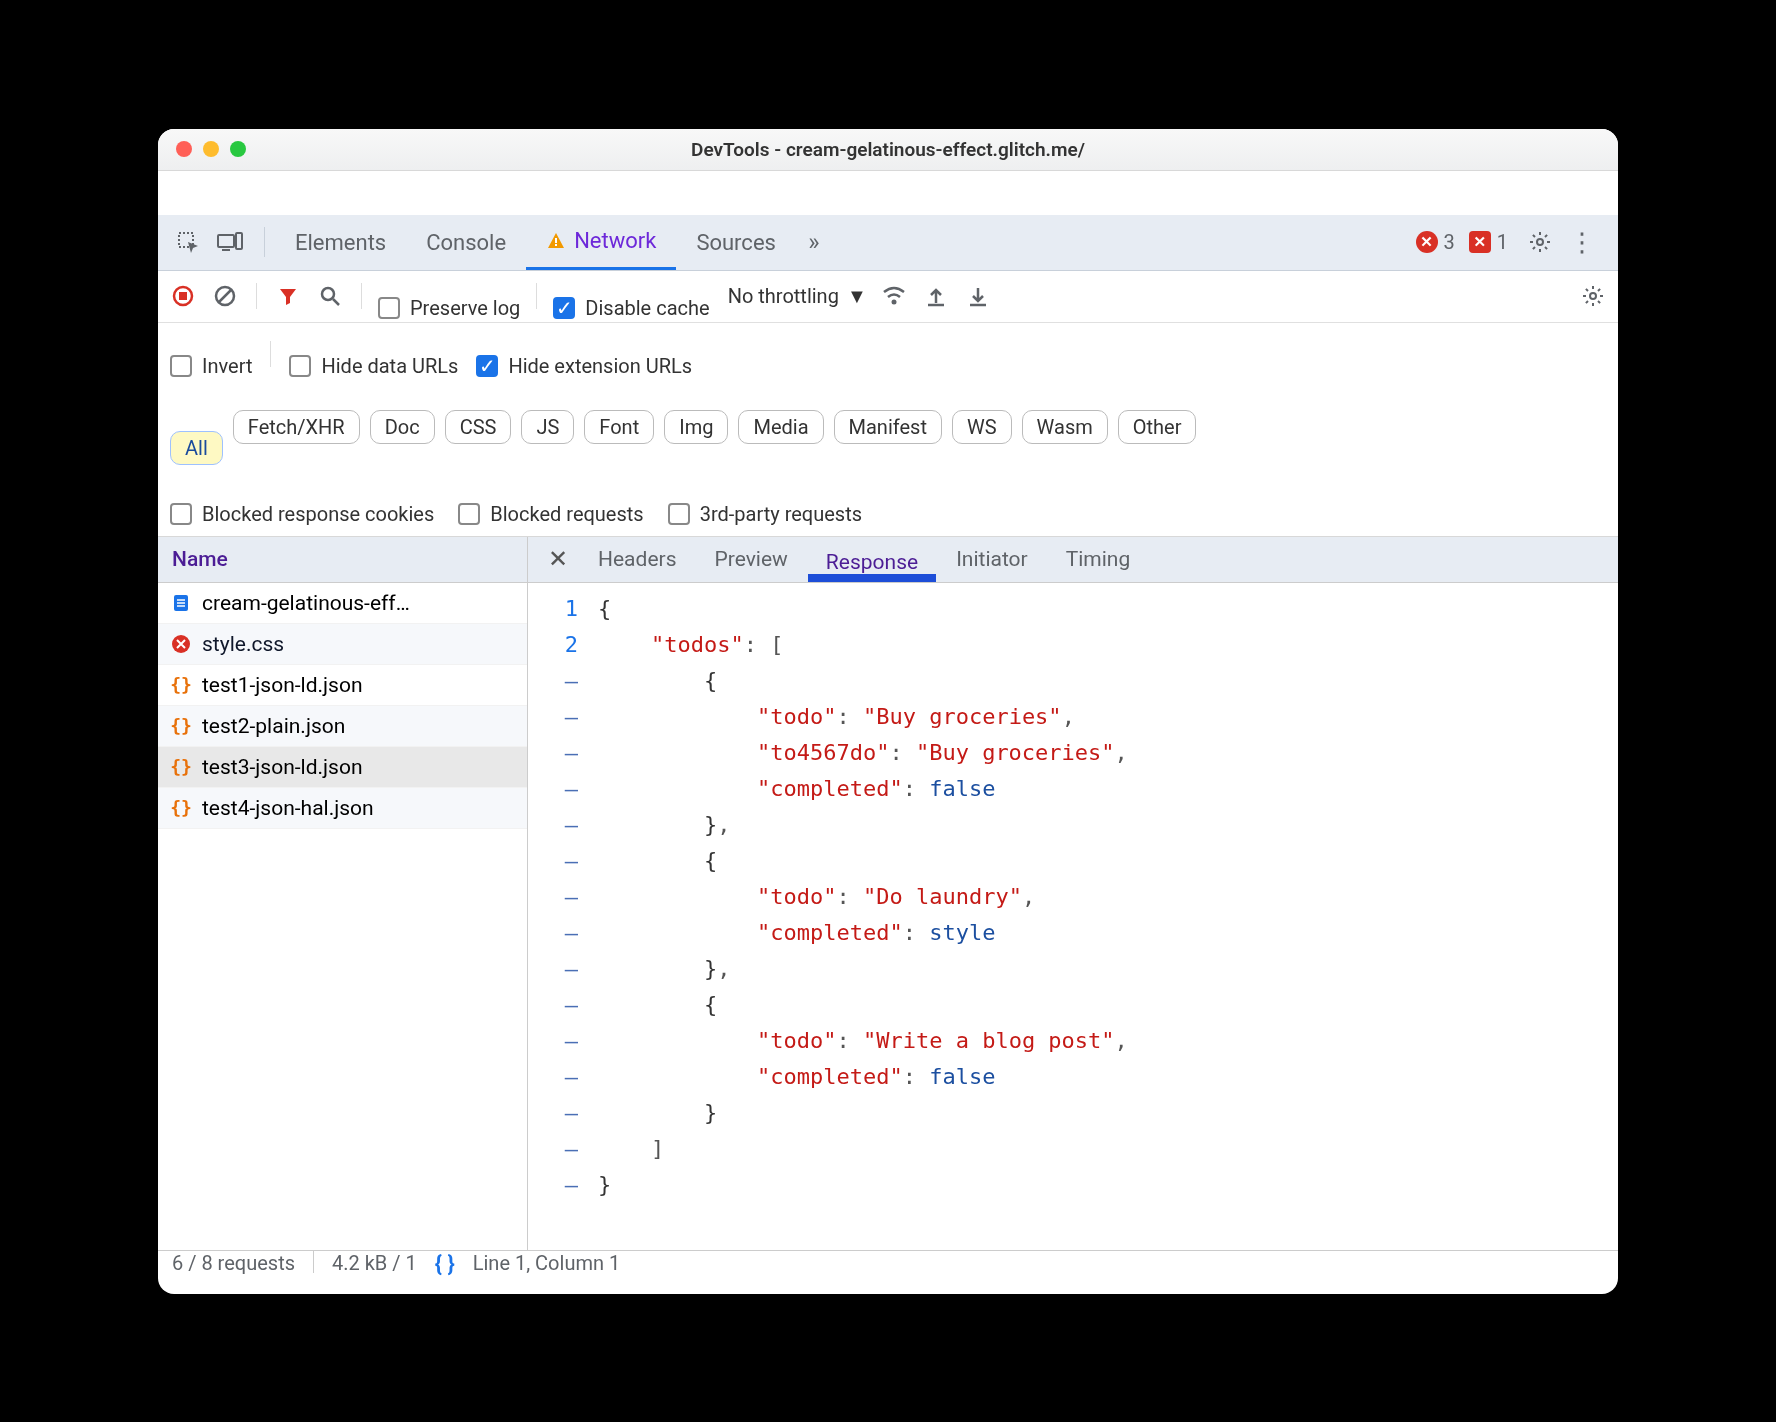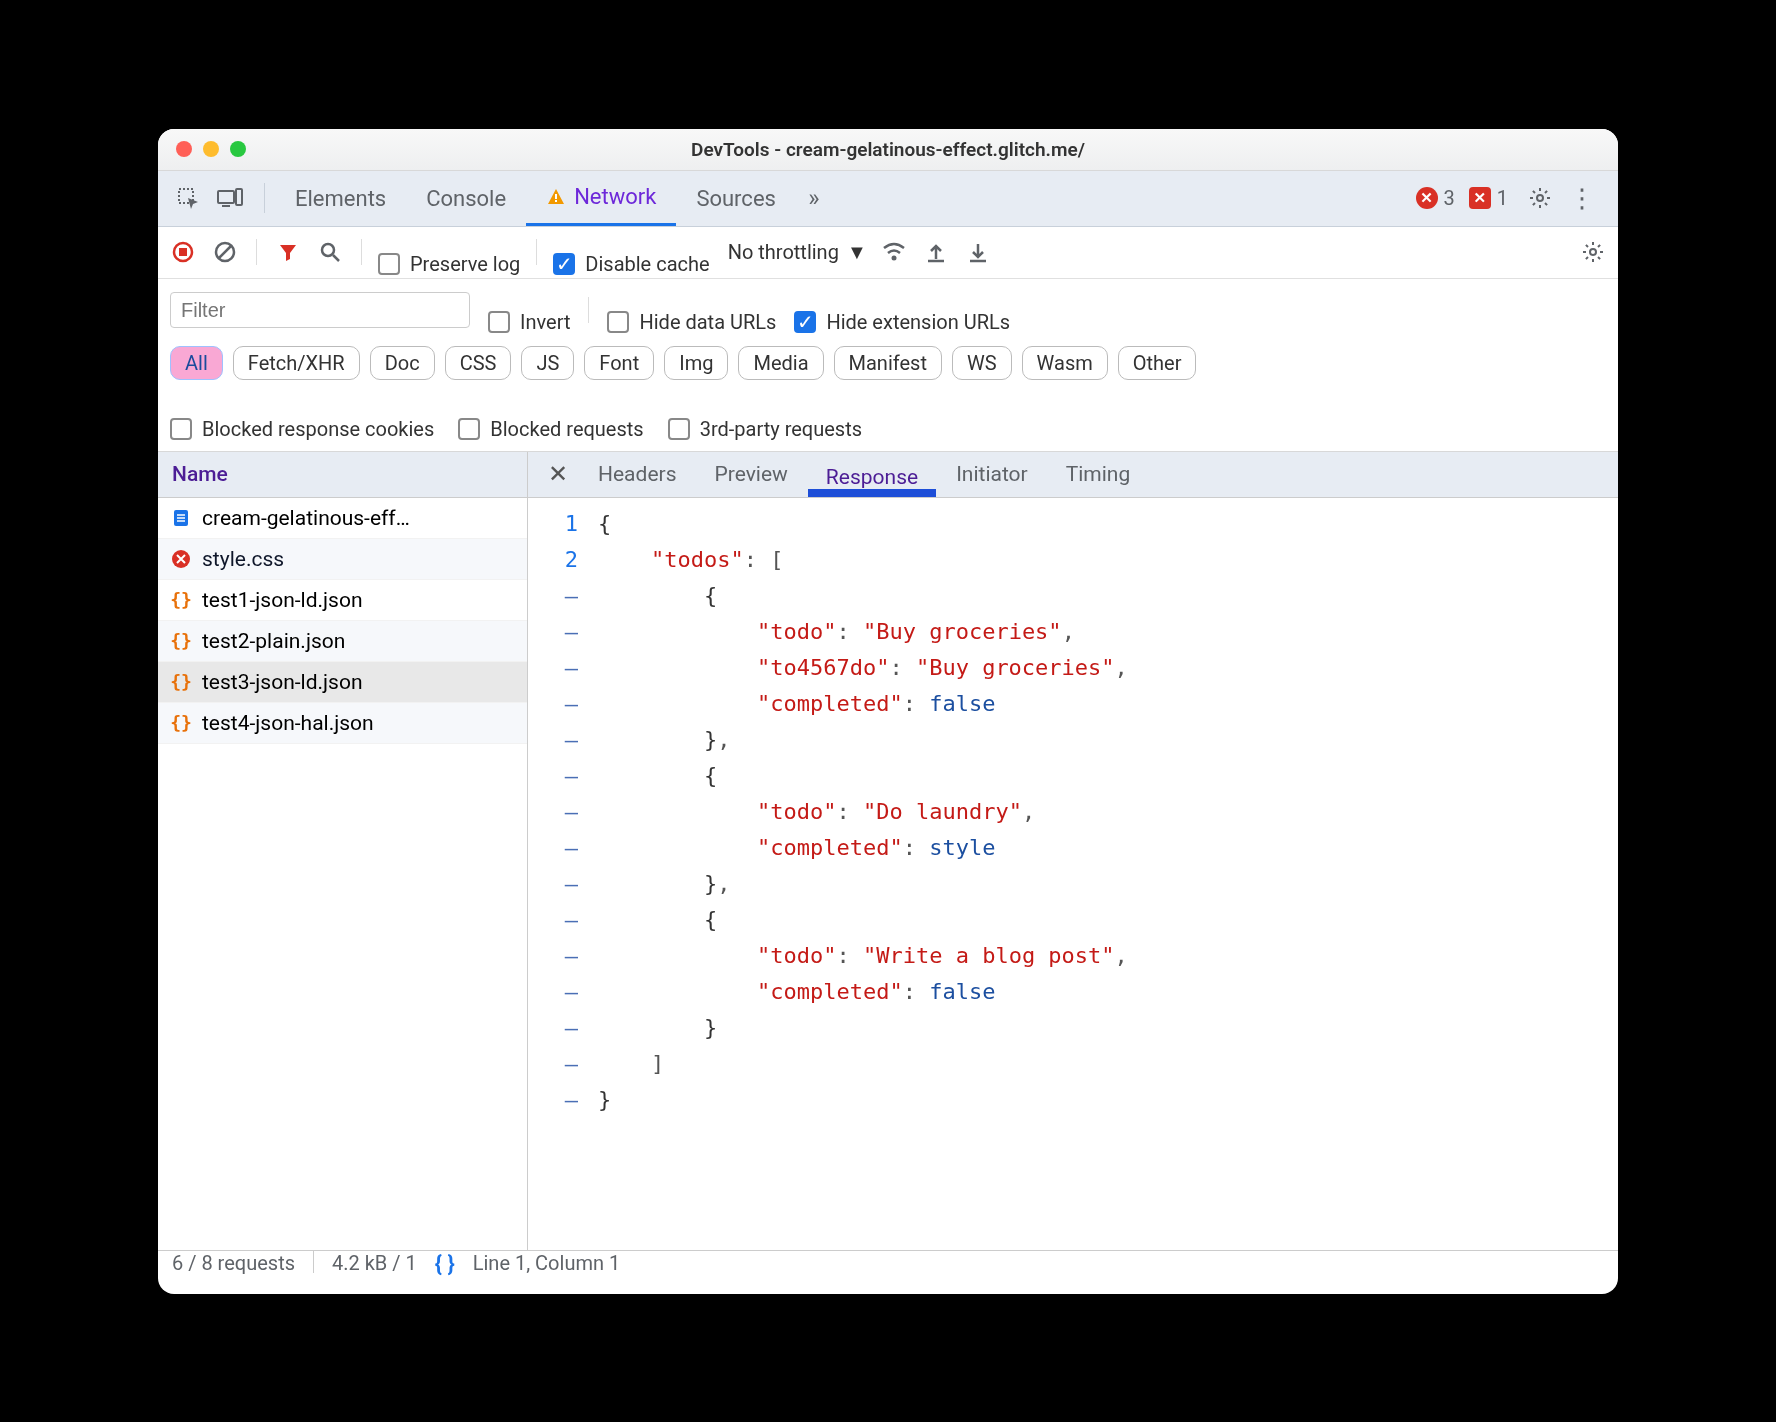--- a/index.html
+++ b/index.html
@@ -42,20 +42,21 @@
   }
   .top-tabs {
     height: 56px;
     background: #e7ecf3;
     border-bottom: 1px solid #c8d0da;
     display: flex;
     align-items: center;
     padding: 0 12px;
     font-size: 22px;
     color: #5f6368;
+    margin-top: 44px;
   }
   .top-tabs .icon-btn {
     width: 36px; height: 36px; display:flex; align-items:center; justify-content:center;
     margin-right: 6px; border-radius:4px; cursor:pointer;
   }
   .tab {
     padding: 0 20px; height: 100%; display:flex; align-items:center; gap:8px; cursor:pointer;
   }
   .tab.active { color:#6d28d9; border-bottom: 3px solid #1a73e8; }
   .spacer { flex: 1; }
@@ -82,21 +83,21 @@
     width: 300px; height: 36px; border:1px solid #ccc; border-radius:4px;
     padding: 0 10px; font-size: 20px; color:#888;
   }
   .chiprow {
     display:flex; align-items:center; padding: 4px 12px 10px; gap: 10px;
     font-size: 20px; color:#333; flex-wrap: wrap;
   }
   .chip {
     border:1px solid #bbb; border-radius: 10px; padding: 4px 14px; cursor:pointer;
   }
-  .chip.active { background:#f9a8d4; border-color:#9ec1ff; color:#1a4b9c;}
+  .chip.active { background:#fef9c3; border-color:#9ec1ff; color:#1a4b9c;margin-top:41px;}
   .checksrow {
     display:flex; align-items:center; gap: 24px; padding: 4px 12px 10px;
     font-size: 20px; color:#333; border-bottom:1px solid #d8d8d8;
   }
   .panes { flex:1; display:flex; overflow:hidden; }
   .left-pane {
     width: 370px; border-right:1px solid #ccc; display:flex; flex-direction:column;
     background:#fff;
   }
   .col-header {
@@ -269,21 +270,20 @@
     <div class="spacer"></div>
     <div class="ico">
       <svg width="24" height="24" viewBox="0 0 24 24">
           <circle cx="12" cy="12" r="3" fill="none" stroke="#5f6368" stroke-width="2"></circle>
           <path d="M12 2v3M12 19v3M2 12h3M19 12h3M4.9 4.9l2.1 2.1M17 17l2.1 2.1M4.9 19.1l2.1-2.1M17 7l2.1-2.1" stroke="#5f6368" stroke-width="2"></path>
         </svg>
     </div>
   </div>
 
   <div class="filterrow">
-    <input class="filter-input" placeholder="Filter" style="">
     <label class="lbl">
       <span class="chk"></span>
       <span>Invert</span>
     </label>
     <div class="sep" style="width:1px;height:26px;background:#ddd"></div>
     <label class="lbl">
       <span class="chk"></span>
       <span>Hide data URLs</span>
     </label>
     <label class="lbl">

